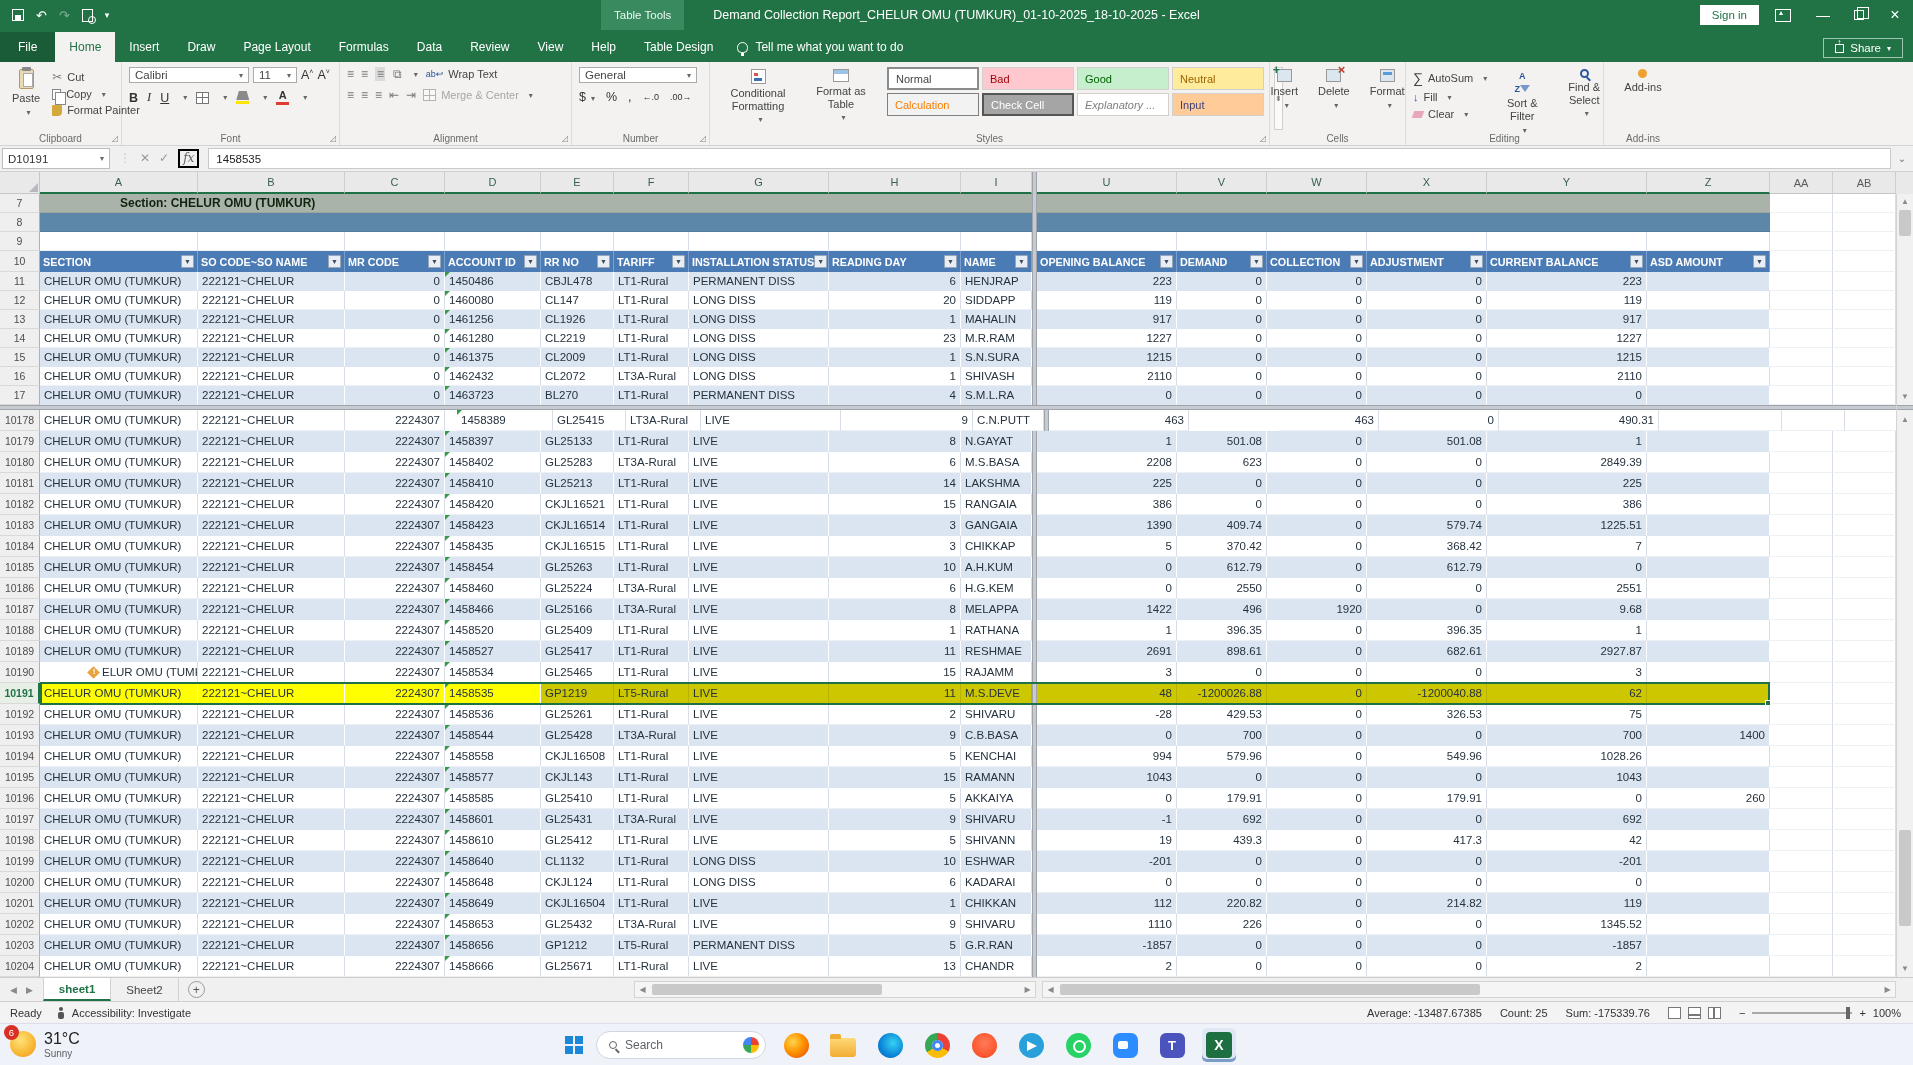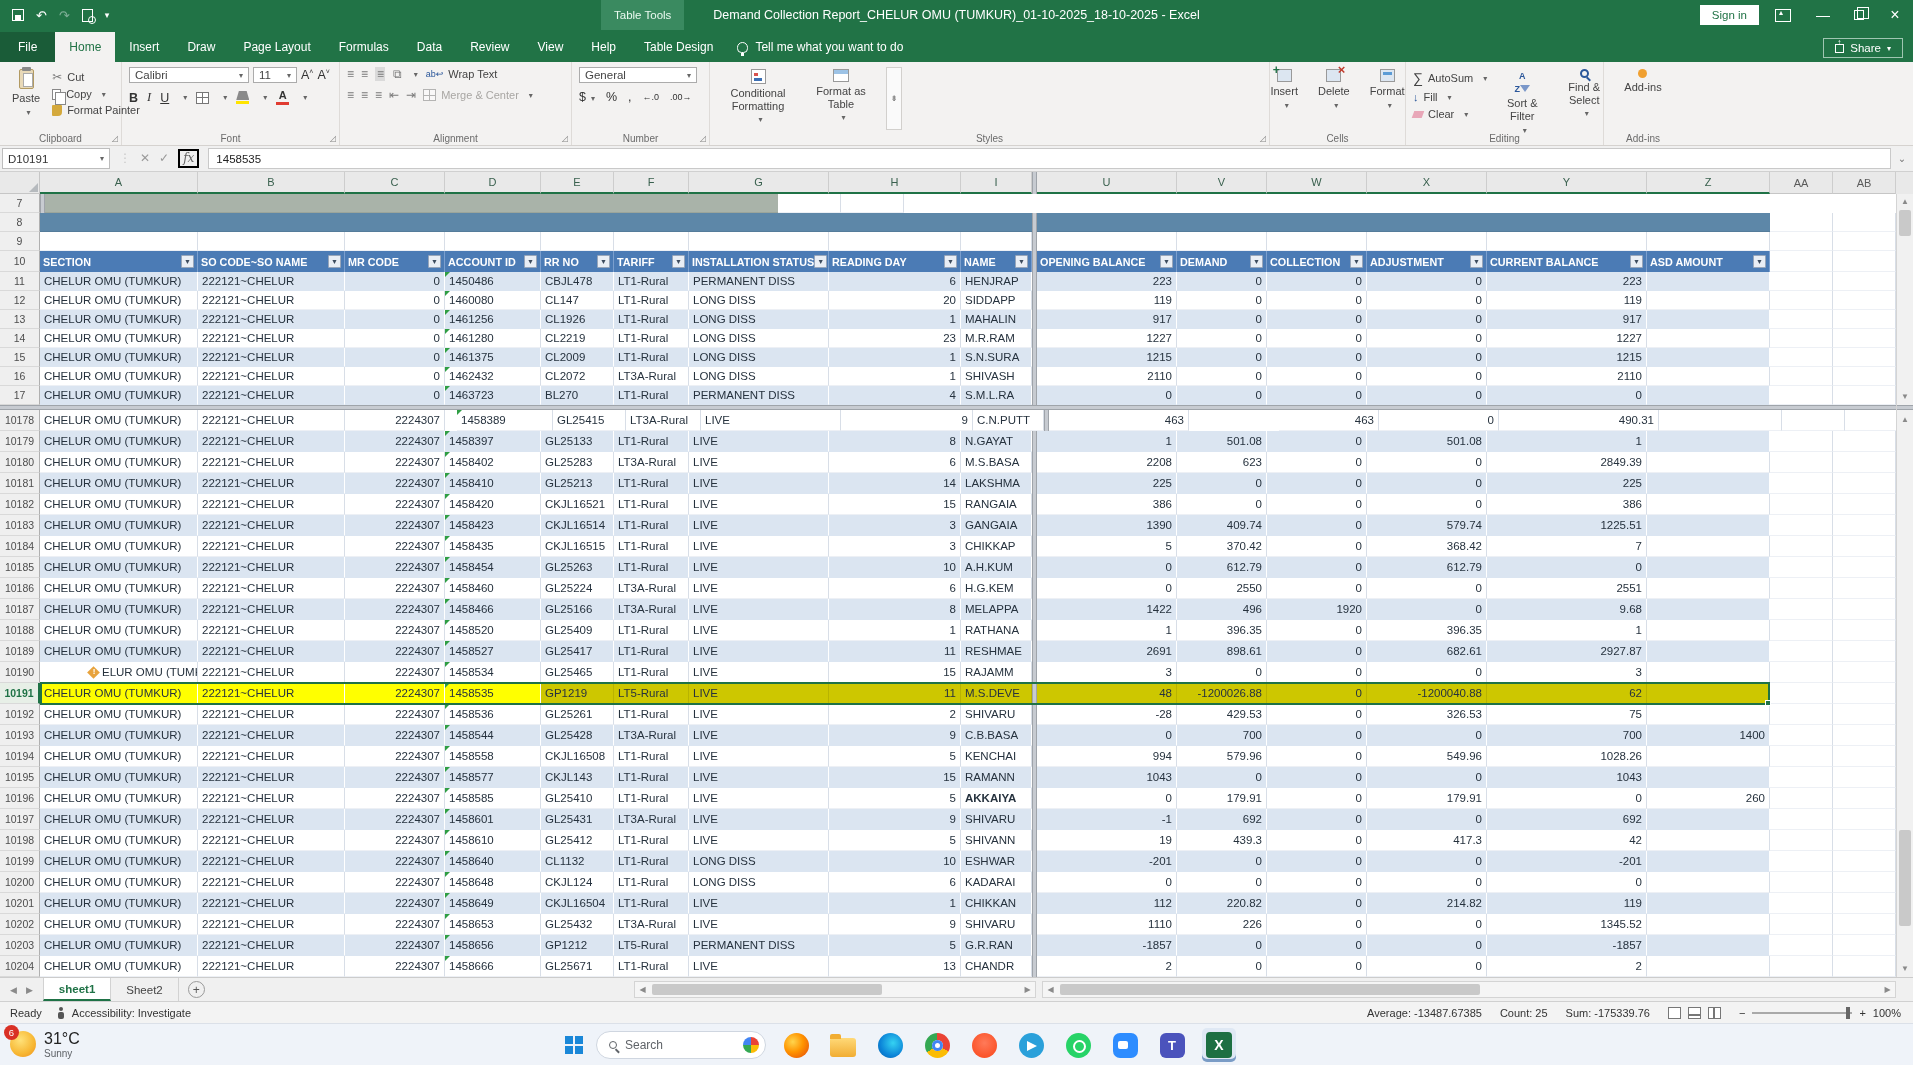--- a/index.html
+++ b/index.html
@@ -363,20 +363,30 @@
       <div class="bigbtn">
         <span class="cfic"></span>
         <span style="width:72px;">Conditional Formatting</span>
           <span class="darr">▾</span>
       </div>
       <div class="bigbtn">
         <span class="ftic"></span>
         <span style="width:60px;">Format as Table</span>
           <span class="darr">▾</span>
       </div>
+      <div class="stylechips" id="style-gallery">
+          <div class="chip c0">Normal</div>
+          <div class="chip c1">Bad</div>
+          <div class="chip c2">Good</div>
+          <div class="chip c3">Neutral</div>
+          <div class="chip c4">Calculation</div>
+          <div class="chip c5">Check Cell</div>
+          <div class="chip c6">Explanatory ...</div>
+          <div class="chip c7">Input</div>
+        </div>
       <div class="morebar">⇟</div>
     </div>
     <span class="glabel">Styles</span>
     <span class="launcher">◿</span>
   </div>
 
   <div class="rgroup" style="width:136px;">
     <div class="gbody" style="gap:10px;justify-content:center;">
       <div class="bigbtn">
           <span class="cellsic ins"></span>
@@ -474,20 +484,23 @@
       <div class="lcell selcol" style="width: 100px;">W</div>
       <div class="lcell selcol" style="width: 120px;">X</div>
       <div class="lcell selcol" style="width: 160px;">Y</div>
       <div class="lcell selcol" style="width: 123px;">Z</div>
       <div class="lcell plain" style="width: 63px;">AA</div>
       <div class="lcell plain" style="width: 63px;">AB</div>
     </div>
   <div id="tpane">
       <div class="grow">
         <div class="gut">7</div>
+        <div class="bandL" style="width: 992px; background: rgb(169, 179, 169);">
+          <span class="banner-text">Section: CHELUR OMU (TUMKUR)</span>
+        </div>
         <div class="vsplit"></div>
         <div class="bandR" style="width: 733px; background: rgb(169, 179, 169);"></div>
         <div class="cell out" style="width: 63px;"></div>
         <div class="cell out" style="width: 63px;"></div>
       </div>
       <div class="grow">
         <div class="gut">8</div>
         <div class="bandL" style="width: 992px; background: rgb(93, 135, 168);"></div>
         <div class="vsplit"></div>
         <div class="bandR" style="width: 733px; background: rgb(93, 135, 168);"></div>
@@ -1908,21 +1921,21 @@
         </div>
         <div class="cell tbl" style="width: 75px;">
           <span>LT1-Rural</span>
         </div>
         <div class="cell tbl" style="width: 140px;">
           <span>LIVE</span>
         </div>
         <div class="cell tbl r" style="width: 132px;">
           <span>5</span>
         </div>
-        <div class="cell tbl" style="width: 71px; font-weight: bold;">
+        <div class="cell tbl" style="width: 71px;">
           <span>AKKAIYA</span>
         </div>
         <div class="vsplit"></div>
         <div class="cell tbl r" style="width: 140px;">
           <span>0</span>
         </div>
         <div class="cell tbl r" style="width: 90px;">
           <span>179.91</span>
         </div>
         <div class="cell tbl r" style="width: 100px;">

